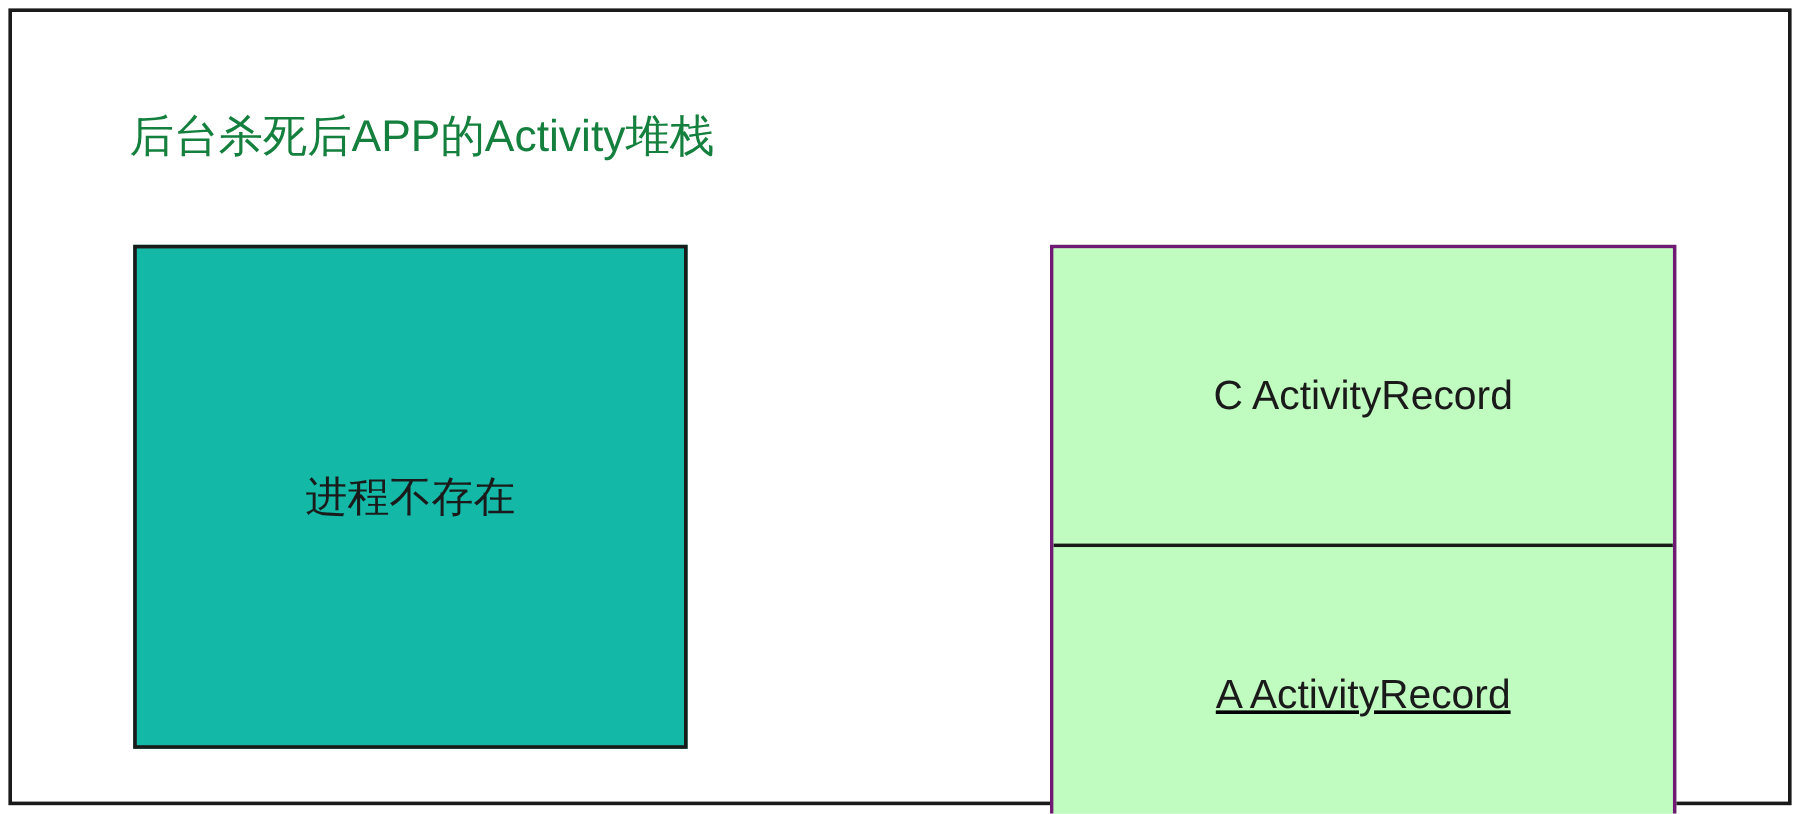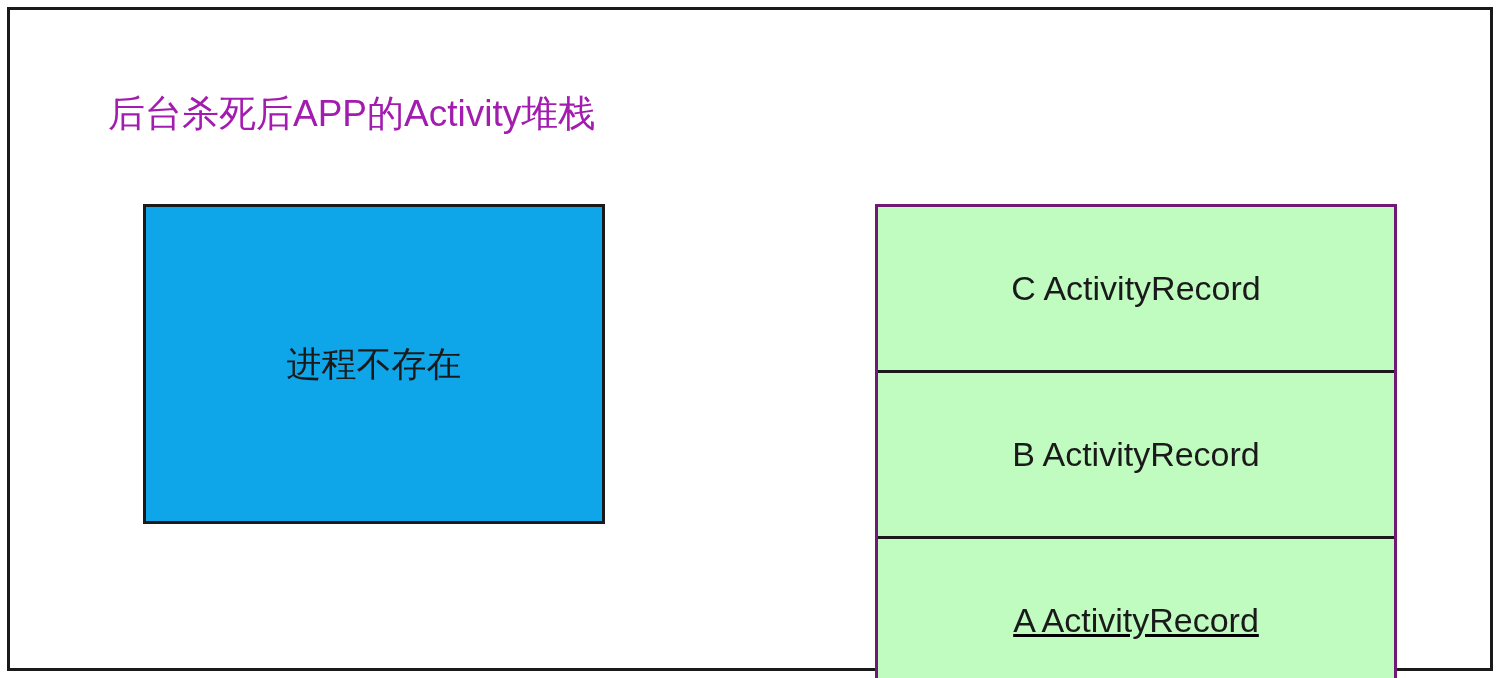--- a/index.html
+++ b/index.html
@@ -31,41 +31,40 @@
     box-sizing: border-box;
     border: 3px solid #1a1a1a;
     background: #ffffff;
   }
 
   
   .col-title {
     position: absolute;
     font-size: 37px;
     line-height: 1.2;
-    color: #a21caf;
+    color: #15803d;
     white-space: nowrap;
     letter-spacing: 0px;
   }
   .title-left  { left: 108px; top: 92px; }
   .title-right { left: 810px; top: 92px; }
 
   
   .purple-box {
     position: absolute;
     left: 111px;
     top: 204px;
     width: 462px;
-    height: 320px;
+    height: 420px;
     box-sizing: border-box;
     border: 3px solid #1a1a1a;
-    background: #0ea5e9;
+    background: #14b8a6;
     display: flex;
     align-items: center;
     justify-content: center;
-    margin-left: 32px;
   }
   .purple-box-label {
     font-size: 35px;
     color: #1a1a1a;
     white-space: nowrap;
   }
 
   
   .green-stack {
     position: absolute;
@@ -110,20 +109,17 @@
 
   <div class="purple-box">
     <span class="purple-box-label">进程不存在</span>
   </div>
 
   <div class="green-stack">
     <div class="stack-cell">
       <span class="stack-cell-label">C ActivityRecord</span>
     </div>
     <div class="stack-cell">
-      <span class="stack-cell-label">B ActivityRecord</span>
-    </div>
-    <div class="stack-cell">
       <span class="stack-cell-label">A ActivityRecord</span>
     </div>
   </div>
 
 </div>
 
 </body></html>

